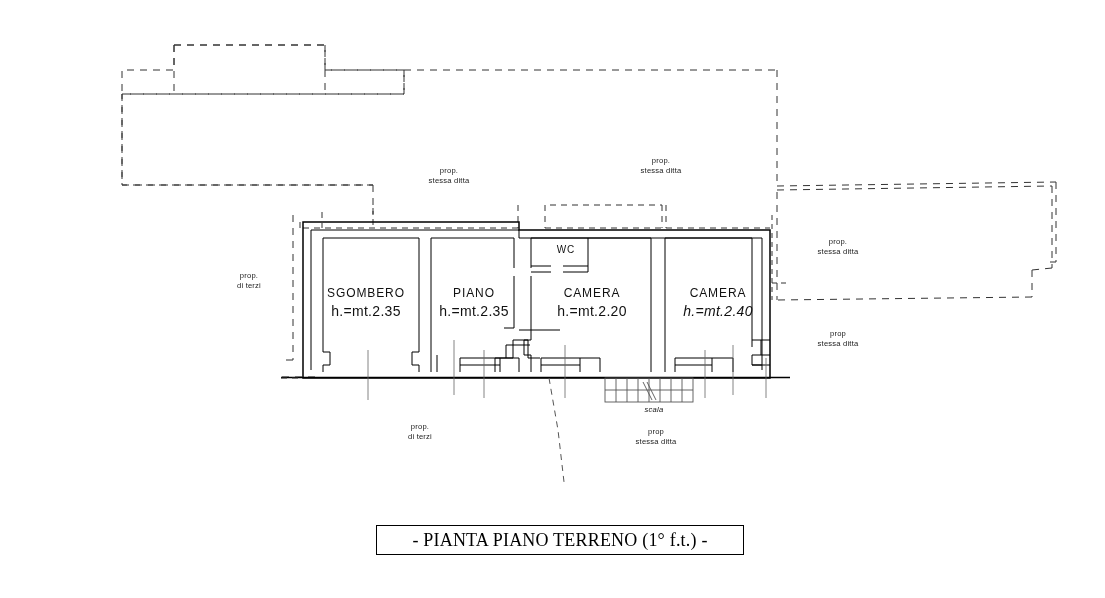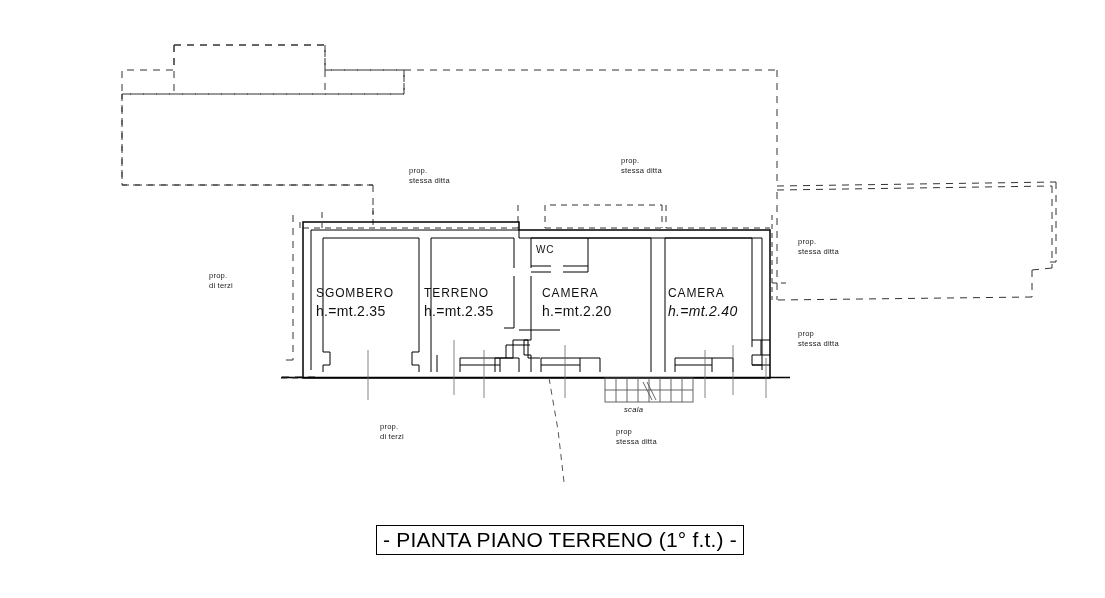--- a/index.html
+++ b/index.html
@@ -23,20 +23,21 @@
   #plan-svg {
     position: absolute;
     left: 0;
     top: 0;
     width: 1105px;
     height: 598px;
     display: block;
   }
   .lbl {
     position: absolute;
+    text-align: center;
     white-space: nowrap;
     line-height: 1.18;
     font-family: "Liberation Sans", sans-serif;
     color: #111111;
   }
   .room-name {
     font-size: 12px;
     letter-spacing: 0.9px;
   }
   .room-height {
@@ -65,24 +66,24 @@
     width: 368px;
     height: 30px;
     border: 1.3px solid #000000;
     box-sizing: border-box;
     display: flex;
     align-items: center;
     justify-content: center;
     background: #ffffff;
   }
   #title-text {
-    font-size: 21px;
+    font-size: 18px;
     letter-spacing: 0.2px;
     color: #000000;
-    font-family: Liberation Sans, sans-serif;
+    font-family: Liberation Serif, serif;
     white-space: nowrap;
   }
 </style>
 </head>
 <body>
 
 <div id="plan-root">
 
   <svg id="plan-svg" viewBox="0 0 1105 598" xmlns="http://www.w3.org/2000/svg">
 
@@ -264,21 +265,21 @@
 
     <g fill="none" stroke="#333333" stroke-width="1" stroke-dasharray="6 5">
       <path d="M 281 378 L 303 378"></path>
     </g>
 
   </svg>
 
   <div class="lbl room-name" style="left:316px; top:286px; width:100px;">SGOMBERO</div>
   <div class="lbl room-height" style="left:316px; top:303px; width:100px;">h.=mt.2.35</div>
 
-  <div class="lbl room-name" style="left:424px; top:286px; width:100px;">TERRENO</div>
+  <div class="lbl room-name" style="left:424px; top:286px; width:100px;">PIANO</div>
   <div class="lbl room-height" style="left:424px; top:303px; width:100px;">h.=mt.2.35</div>
 
   <div class="lbl room-name" style="left:542px; top:286px; width:100px;">CAMERA</div>
   <div class="lbl room-height" style="left:542px; top:303px; width:100px;">h.=mt.2.20</div>
 
   <div class="lbl room-name" style="left:668px; top:286px; width:100px;">CAMERA</div>
   <div class="lbl room-height" style="left:668px; top:303px; width:100px;font-style:italic;">h.=mt.2.40</div>
 
   <div class="lbl wc-label" style="left:536px; top:244px; width:60px;">WC</div>
 

